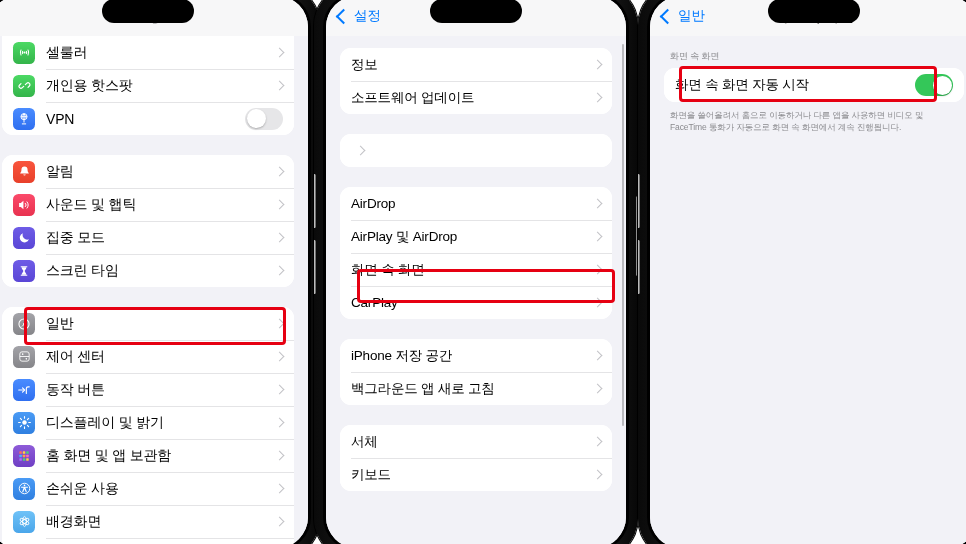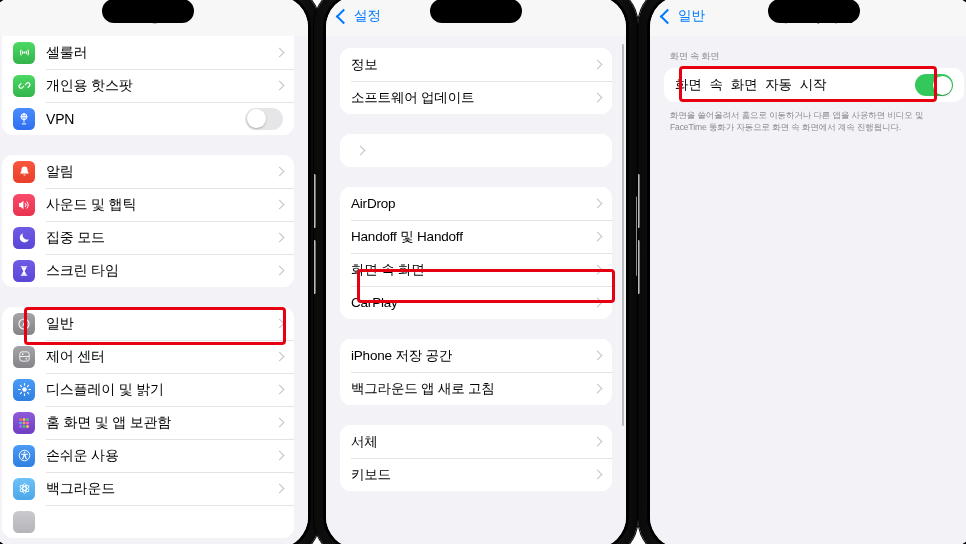--- a/index.html
+++ b/index.html
@@ -211,20 +211,33 @@
                       <path d="M3.4 12h17.2"></path>
                       <circle cx="8.6" cy="7.7" r="1.5" fill="#fff" stroke="none"></circle>
                       <circle cx="15.4" cy="16.3" r="1.5" fill="#fff" stroke="none"></circle>
                     </g>
                   </svg>
               </span>
               <span class="label">제어 센터</span>
               <span class="chev"></span>
             </div>
             <div class="row">
+              <span class="ico" style="background:linear-gradient(180deg,#4a8cff,#2f6ff0);">
+                <svg width="14" height="14" viewBox="0 0 24 24">
+                    <g fill="none" stroke="#fff" stroke-width="2" stroke-linecap="round" stroke-linejoin="round">
+                      <path d="M3 12h9"></path>
+                      <path d="M9.5 8.5 13 12l-3.5 3.5"></path>
+                      <path d="M16 18V9.5a3 3 0 0 1 3-3h2"></path>
+                    </g>
+                  </svg>
+              </span>
+              <span class="label">동작 버튼</span>
+              <span class="chev"></span>
+            </div>
+            <div class="row">
               <span class="ico" style="background:linear-gradient(180deg,#4a9bf5,#2f7fe0);">
                 <svg width="15" height="15" viewBox="0 0 24 24">
                     <g fill="#fff">
                       <circle cx="12" cy="12" r="3.6"></circle>
                       <g stroke="#fff" stroke-width="1.8" stroke-linecap="round">
                         <path d="M12 2.6v2.6M12 18.8v2.6M2.6 12h2.6M18.8 12h2.6M5.4 5.4l1.9 1.9M16.7 16.7l1.9 1.9M18.6 5.4l-1.9 1.9M7.3 16.7l-1.9 1.9"></path>
                       </g>
                     </g>
                   </svg>
               </span>
@@ -269,21 +282,21 @@
               <span class="ico" style="background:linear-gradient(180deg,#6fc2f7,#4aa6ea);">
                 <svg width="15" height="15" viewBox="0 0 24 24">
                     <g fill="none" stroke="#fff" stroke-width="1.3">
                       <circle cx="12" cy="12" r="3.1"></circle>
                       <ellipse cx="12" cy="12" rx="3.1" ry="8.1"></ellipse>
                       <ellipse cx="12" cy="12" rx="3.1" ry="8.1" transform="rotate(60 12 12)"></ellipse>
                       <ellipse cx="12" cy="12" rx="3.1" ry="8.1" transform="rotate(120 12 12)"></ellipse>
                     </g>
                   </svg>
               </span>
-              <span class="label">백그라운드</span>
+              <span class="label">배경화면</span>
               <span class="chev"></span>
             </div>
             <div class="row">
               <span class="ico" style="background:linear-gradient(180deg,#c9c9ce,#b4b4b9);"></span>
               <span class="label"></span>
 
             </div>
           </div>
 
         </div>
@@ -327,21 +340,21 @@
               <span class="chev"></span>
             </div>
           </div>
 
           <div class="group">
             <div class="row noicon">
               <span class="label big">AirDrop</span>
               <span class="chev"></span>
             </div>
             <div class="row noicon">
-              <span class="label big">Handoff 및 Handoff</span>
+              <span class="label big">AirPlay 및 AirDrop</span>
               <span class="chev"></span>
             </div>
             <div class="row noicon">
               <span class="label big">화면 속 화면</span>
               <span class="chev"></span>
             </div>
             <div class="row noicon">
               <span class="label big">CarPlay</span>
               <span class="chev"></span>
             </div>
@@ -386,21 +399,21 @@
           <div class="nav-back">
             <span class="chev-left"></span>
             <span>일반</span>
           </div>
           <div class="nav-title">화면 속 화면</div>
         </div>
 
         <div class="list" style="padding-top:14px;">
           <div class="sec-head">화면 속 화면</div>
           <div class="group flush">
-            <div class="row noicon" style="height:34px;font-family:Liberation Mono, monospace;">
+            <div class="row noicon" style="height:34px;">
               <span class="label big">화면 속 화면 자동 시작</span>
               <span class="toggle on">
                   <span class="knob"></span>
                 </span>
             </div>
           </div>
           <div class="sec-foot">화면을 쓸어올려서 홈으로 이동하거나 다른 앱을 사용하면 비디오 및 FaceTime 통화가 자동으로 화면 속 화면에서 계속 진행됩니다.</div>
         </div>
       </div>
     </div>

